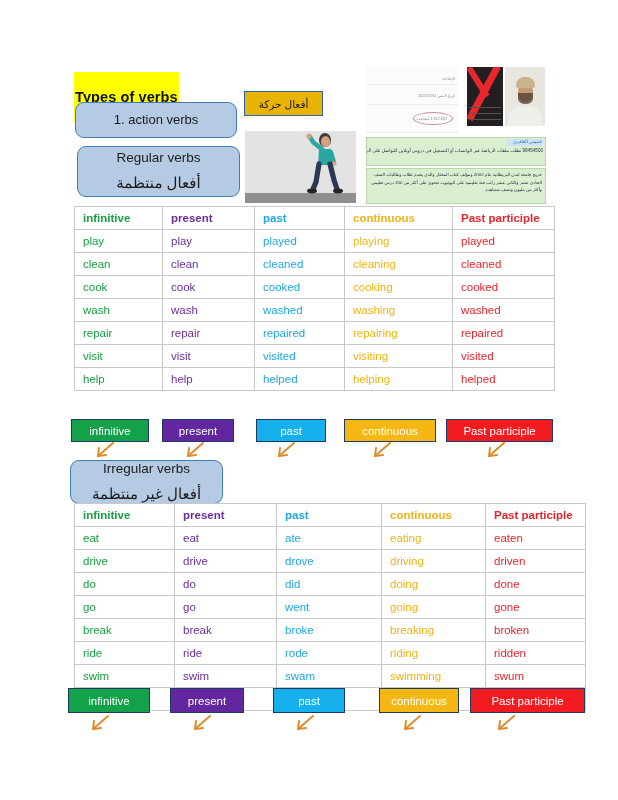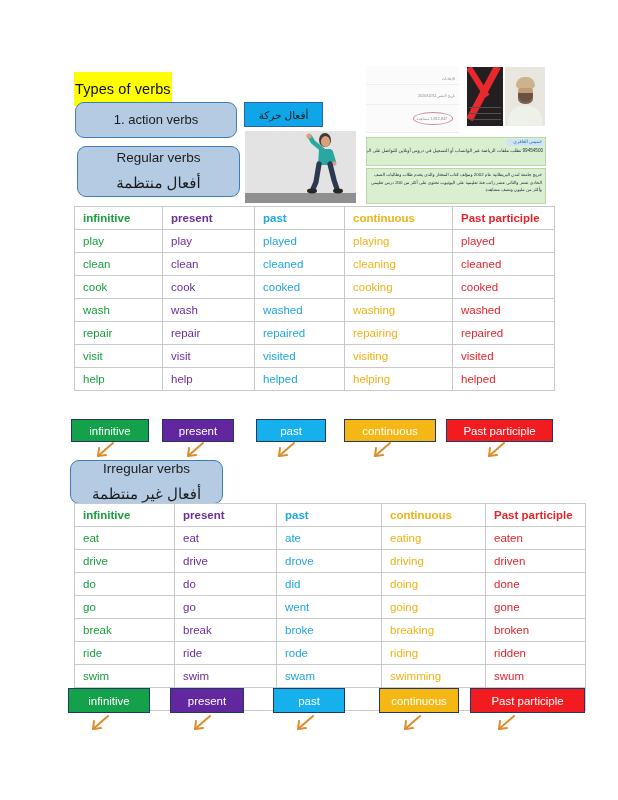--- a/index.html
+++ b/index.html
@@ -21,26 +21,26 @@
     position: absolute;
     inset: 0;
   }
 
   
   #page-title {
     position: absolute;
     left: 74px;
     top: 72px;
     font-size: 14.5px;
-    font-weight: 400;
+    font-weight: 700;
     color: #0f0f0f;
     background: #ffff00;
     letter-spacing: 0.1px;
     line-height: 1.25;
-    padding: 8px 1px;
+    padding: 16px 1px;
     white-space: nowrap;
   }
 
   
   .callout {
     position: absolute;
     background: #b4cbe3;
     border: 1px solid #3f7eb5;
     border-radius: 9px;
     box-sizing: border-box;
@@ -83,25 +83,25 @@
     top: 460px;
     width: 153px;
     height: 44px;
     text-align: center;
   }
 
   
   #label-action-ar {
     position: absolute;
     left: 244px;
-    top: 102px;
+    top: 91px;
     width: 79px;
     height: 25px;
     box-sizing: border-box;
-    background: #0ea5e9;
+    background: #eab308;
     border: 1px solid #2e62a8;
     color: #1b1b1b;
     font-size: 10.5px;
     direction: rtl;
     display: flex;
     align-items: center;
     justify-content: center;
     white-space: nowrap;
   }
 

